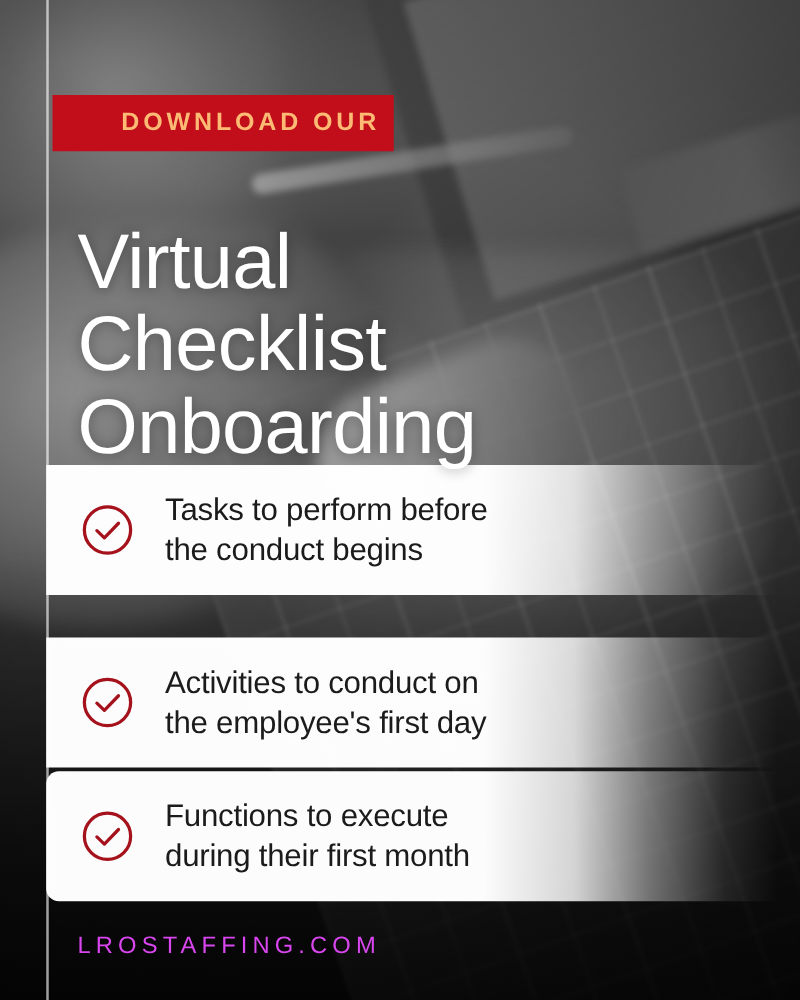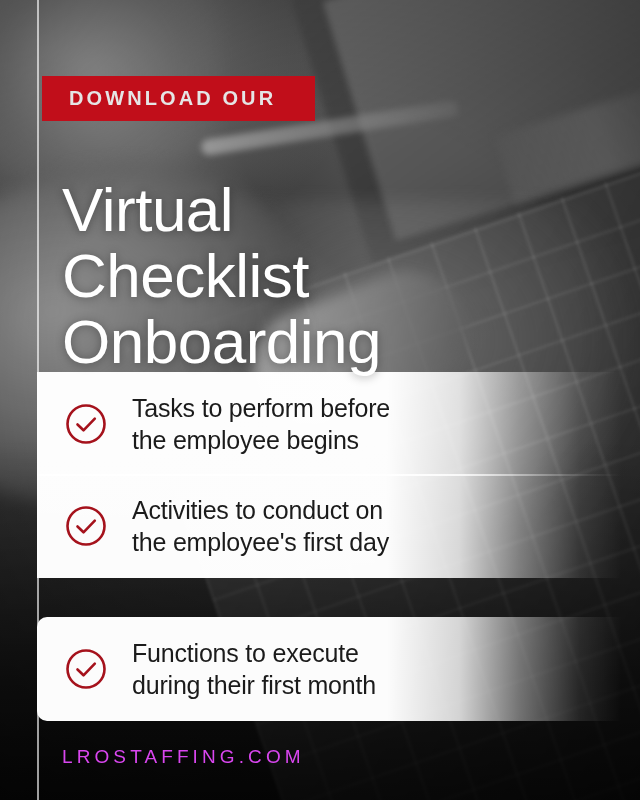--- a/index.html
+++ b/index.html
@@ -119,26 +119,27 @@
 
   
   .eyebrow {
     position:absolute; left:42px; top:76px;
     width:273px; height:45px;
     background:#c10e1a;
     display:flex; align-items:center;
     z-index:8;
   }
   .eyebrow-text {
-    color:#e5e5e5;
+    color:#fdba74;
     font-size:20px;
     font-weight:bold;
     letter-spacing:3.1px;
     padding-left:27px;
     white-space:nowrap;
+    margin-left:28px;
   }
 
   
   .headline {
     position:absolute; left:62px; top:138px;
     z-index:8;
     color:#ffffff;
     font-size:62px;
     font-weight:300;
     line-height:66px;
@@ -156,21 +157,21 @@
     background:linear-gradient(90deg,
         rgba(255,255,255,.99) 0%,
         rgba(255,255,255,.99) 58%,
         rgba(255,255,255,.82) 70%,
         rgba(255,255,255,.42) 80%,
         rgba(255,255,255,.10) 90%,
         rgba(255,255,255,0) 97%);
     display:flex; align-items:center;
   }
   .row-1 { top:372px; }
-  .row-2 { top:474px; }
+  .row-2 { top:510px; }
   .row-3 { top:617px;border-radius:10px; }
 
   .check-icon {
     width:42px; height:42px;
     margin-left:28px;
     flex:0 0 auto;
   }
   .row-text {
     margin-left:25px;
     color:#1b1b1b;
@@ -222,21 +223,21 @@
   </div>
 
   <div class="rows">
 
     <div class="row row-1">
       <svg class="check-icon" viewBox="0 0 42 42">
         <circle cx="21" cy="21" r="18.5" fill="none" stroke="#a5121c" stroke-width="2.6"></circle>
         <path d="M12.5 21.5 L18.5 27.3 L29.8 15.6" fill="none" stroke="#a5121c" stroke-width="2.6" stroke-linecap="round" stroke-linejoin="round"></path>
       </svg>
       <div class="row-text">Tasks to perform before
-the employee begins</div>
+the conduct begins</div>
     </div>
 
     <div class="row row-2">
       <svg class="check-icon" viewBox="0 0 42 42">
         <circle cx="21" cy="21" r="18.5" fill="none" stroke="#a5121c" stroke-width="2.6"></circle>
         <path d="M12.5 21.5 L18.5 27.3 L29.8 15.6" fill="none" stroke="#a5121c" stroke-width="2.6" stroke-linecap="round" stroke-linejoin="round"></path>
       </svg>
       <div class="row-text">Activities to conduct on
 the employee's first day</div>
     </div>

